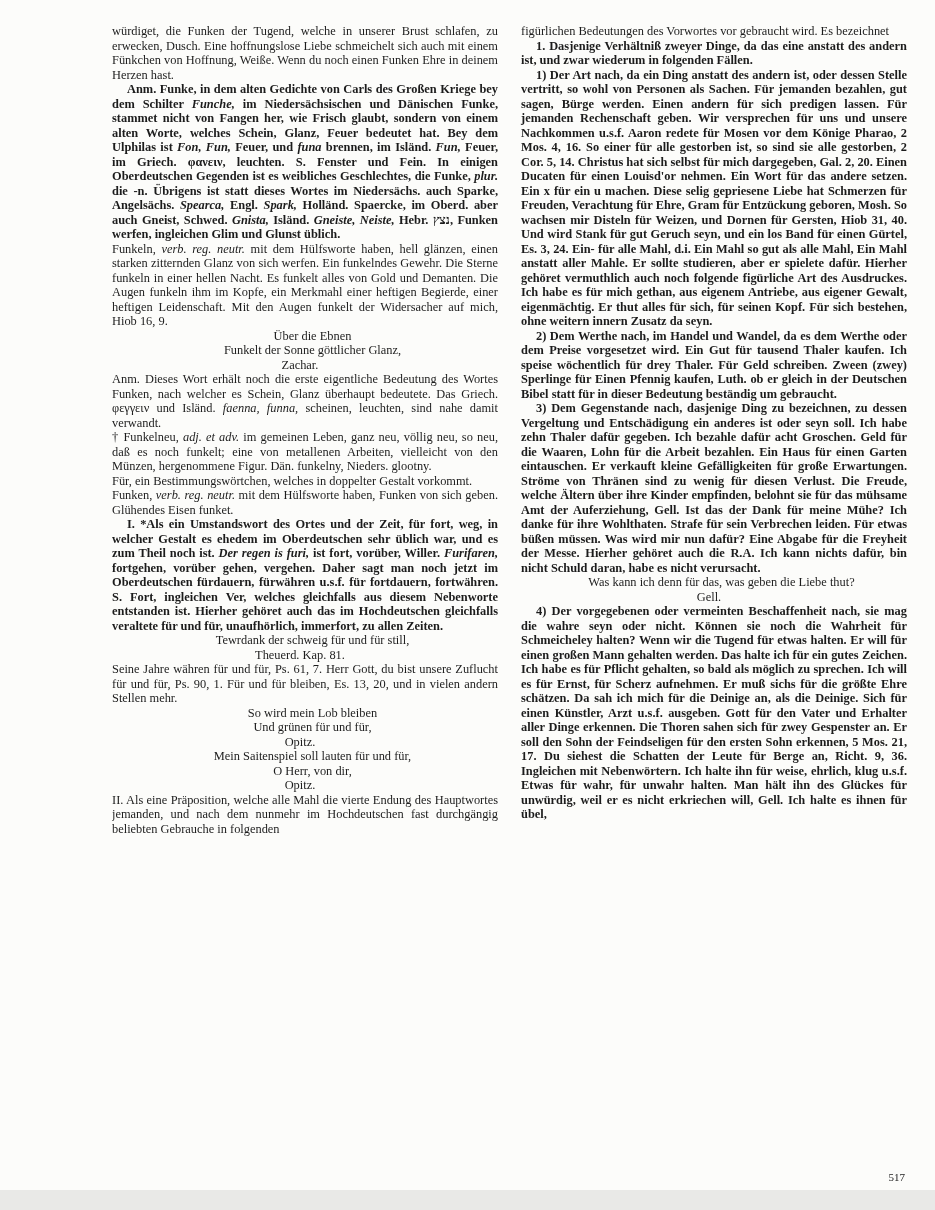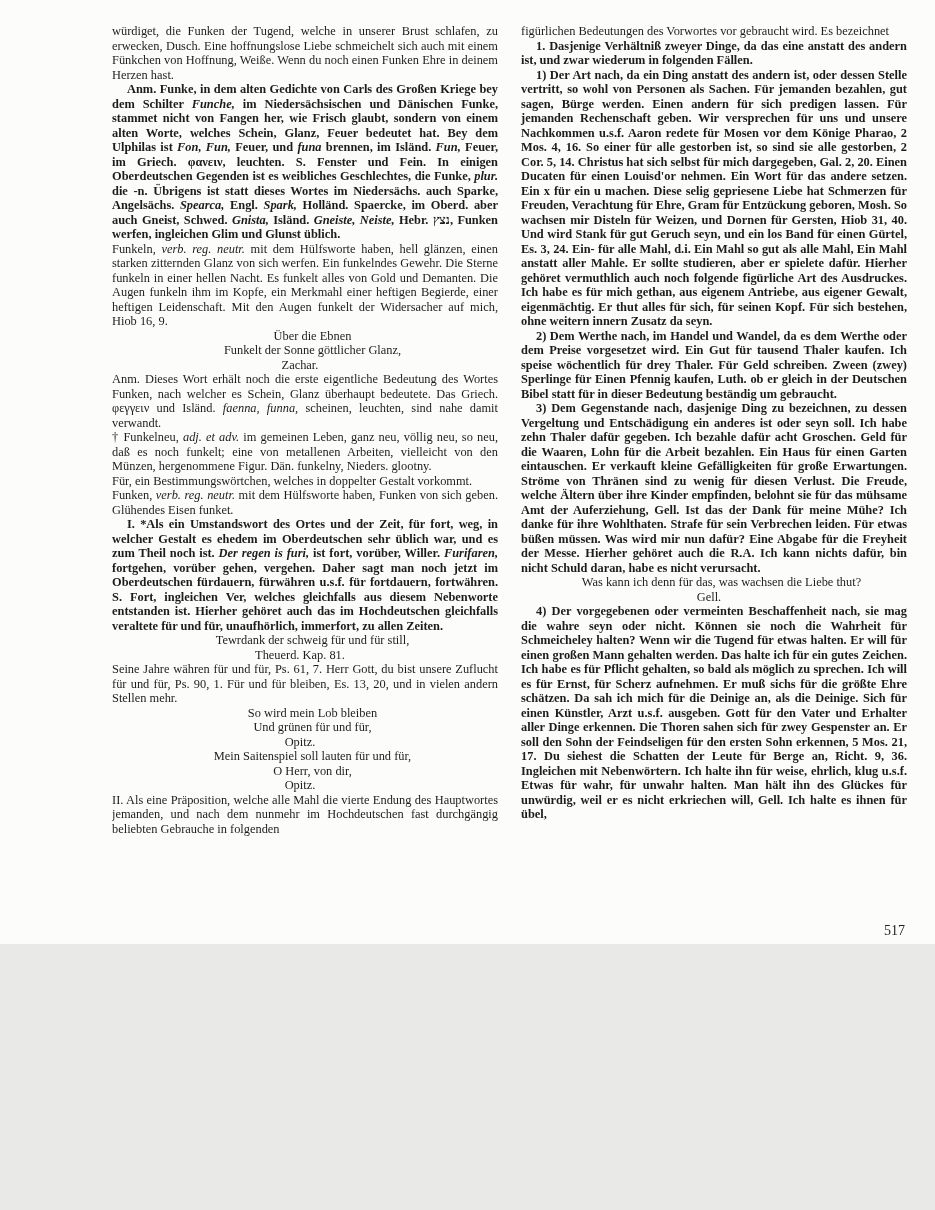--- a/index.html
+++ b/index.html
@@ -4,21 +4,21 @@
 <style>
   * { box-sizing: border-box; }
   html, body { margin: 0; padding: 0; }
   body {
     width: 935px; height: 1210px;
     background: #e9e9e7;
     font-family: "Liberation Serif", "DejaVu Serif", serif;
   }
   .page {
     position: relative;
-    width: 935px; height: 944px;
+    width: 935px; height: 1190px;
     background: #fcfcfa;
     color: #1c1c1c;
     font-size: 12.4px;
     line-height: 14.5px;
     overflow: hidden;
   }
   .columns {
     position: absolute;
     top: 24px; left: 112px; right: 28px; bottom: 22px;
     display: flex;
@@ -43,21 +43,21 @@
   .attrib {
     text-align: center;
     text-indent: 0;
     padding-right: 10px;
   }
   .s-i { font-style: italic; }
   .s-b { font-weight: normal; }
   .footer {
     position: absolute;
     right: 30px; bottom: 6px;
-    font-size: 14px;
+    font-size: 11px;
     color: #222;
   }
 </style>
 </head>
 <body>
 
 <div class="page">
   <div class="columns">
     <div class="col">
         <div class="blk p-flush"><span>würdiget, die Funken der Tugend, welche in unserer Brust schlafen, zu erwecken, Dusch. Eine hoffnungslose Liebe schmeichelt sich auch mit einem Fünkchen von Hoffnung, Weiße. Wenn du noch einen Funken Ehre in deinem Herzen hast.</span></div>
@@ -81,19 +81,19 @@
         <div class="blk verse"><span>O Herr, von dir,</span></div>
         <div class="blk attrib"><span>Opitz.</span></div>
         <div class="blk p-flush"><span>II. Als eine Präposition, welche alle Mahl die vierte Endung des Hauptwortes jemanden, und nach dem nunmehr im Hochdeutschen fast durchgängig beliebten Gebrauche in folgenden</span></div>
       </div>
     <div class="col">
         <div class="blk p-flush"><span>figürlichen Bedeutungen des Vorwortes vor gebraucht wird. Es bezeichnet</span></div>
         <div class="blk p-indent"><span>1. Dasjenige Verhältniß zweyer Dinge, da das eine anstatt des andern ist, und zwar wiederum in folgenden Fällen.</span></div>
         <div class="blk p-indent"><span>1) Der Art nach, da ein Ding anstatt des andern ist, oder dessen Stelle vertritt, so wohl von Personen als Sachen. Für jemanden bezahlen, gut sagen, Bürge werden. Einen andern für sich predigen lassen. Für jemanden Rechenschaft geben. Wir versprechen für uns und unsere Nachkommen u.s.f. Aaron redete für Mosen vor dem Könige Pharao, 2 Mos. 4, 16. So einer für alle gestorben ist, so sind sie alle gestorben, 2 Cor. 5, 14. Christus hat sich selbst für mich dargegeben, Gal. 2, 20. Einen Ducaten für einen Louisd'or nehmen. Ein Wort für das andere setzen. Ein x für ein u machen. Diese selig gepriesene Liebe hat Schmerzen für Freuden, Verachtung für Ehre, Gram für Entzückung geboren, Mosh. So wachsen mir Disteln für Weizen, und Dornen für Gersten, Hiob 31, 40. Und wird Stank für gut Geruch seyn, und ein los Band für einen Gürtel, Es. 3, 24. Ein- für alle Mahl, d.i. Ein Mahl so gut als alle Mahl, Ein Mahl anstatt aller Mahle. Er sollte studieren, aber er spielete dafür. Hierher gehöret vermuthlich auch noch folgende figürliche Art des Ausdruckes. Ich habe es für mich gethan, aus eigenem Antriebe, aus eigener Gewalt, eigenmächtig. Er thut alles für sich, für seinen Kopf. Für sich bestehen, ohne weitern innern Zusatz da seyn.</span></div>
         <div class="blk p-indent"><span>2) Dem Werthe nach, im Handel und Wandel, da es dem Werthe oder dem Preise vorgesetzet wird. Ein Gut für tausend Thaler kaufen. Ich speise wöchentlich für drey Thaler. Für Geld schreiben. Zween (zwey) Sperlinge für Einen Pfennig kaufen, Luth. ob er gleich in der Deutschen Bibel statt für in dieser Bedeutung beständig um gebraucht.</span></div>
         <div class="blk p-indent"><span>3) Dem Gegenstande nach, dasjenige Ding zu bezeichnen, zu dessen Vergeltung und Entschädigung ein anderes ist oder seyn soll. Ich habe zehn Thaler dafür gegeben. Ich bezahle dafür acht Groschen. Geld für die Waaren, Lohn für die Arbeit bezahlen. Ein Haus für einen Garten eintauschen. Er verkauft kleine Gefälligkeiten für große Erwartungen. Ströme von Thränen sind zu wenig für diesen Verlust. Die Freude, welche Ältern über ihre Kinder empfinden, belohnt sie für das mühsame Amt der Auferziehung, Gell. Ist das der Dank für meine Mühe? Ich danke für ihre Wohlthaten. Strafe für sein Verbrechen leiden. Für etwas büßen müssen. Was wird mir nun dafür? Eine Abgabe für die Freyheit der Messe. Hierher gehöret auch die R.A. Ich kann nichts dafür, bin nicht Schuld daran, habe es nicht verursacht.</span></div>
-        <div class="blk verse"><span>Was kann ich denn für das, was wachsen die Liebe thut?</span></div>
+        <div class="blk verse"><span>Was kann ich denn für das, was geben die Liebe thut?</span></div>
         <div class="blk attrib"><span>Gell.</span></div>
         <div class="blk p-indent"><span>4) Der vorgegebenen oder vermeinten Beschaffenheit nach, sie mag die wahre seyn oder nicht. Können sie noch die Wahrheit für Schmeicheley halten? Wenn wir die Tugend für etwas halten. Er will für einen großen Mann gehalten werden. Das halte ich für ein gutes Zeichen. Ich habe es für Pflicht gehalten, so bald als möglich zu sprechen. Ich will es für Ernst, für Scherz aufnehmen. Er muß sichs für die größte Ehre schätzen. Da sah ich mich für die Deinige an, als die Deinige. Sich für einen Künstler, Arzt u.s.f. ausgeben. Gott für den Vater und Erhalter aller Dinge erkennen. Die Thoren sahen sich für zwey Gespenster an. Er soll den Sohn der Feindseligen für den ersten Sohn erkennen, 5 Mos. 21, 17. Du siehest die Schatten der Leute für Berge an, Richt. 9, 36. Ingleichen mit Nebenwörtern. Ich halte ihn für weise, ehrlich, klug u.s.f. Etwas für wahr, für unwahr halten. Man hält ihn des Glückes für unwürdig, weil er es nicht erkriechen will, Gell. Ich halte es ihnen für übel,</span></div>
       </div>
   </div>
   <div class="footer">517</div>
 </div>
 
 </body></html>

